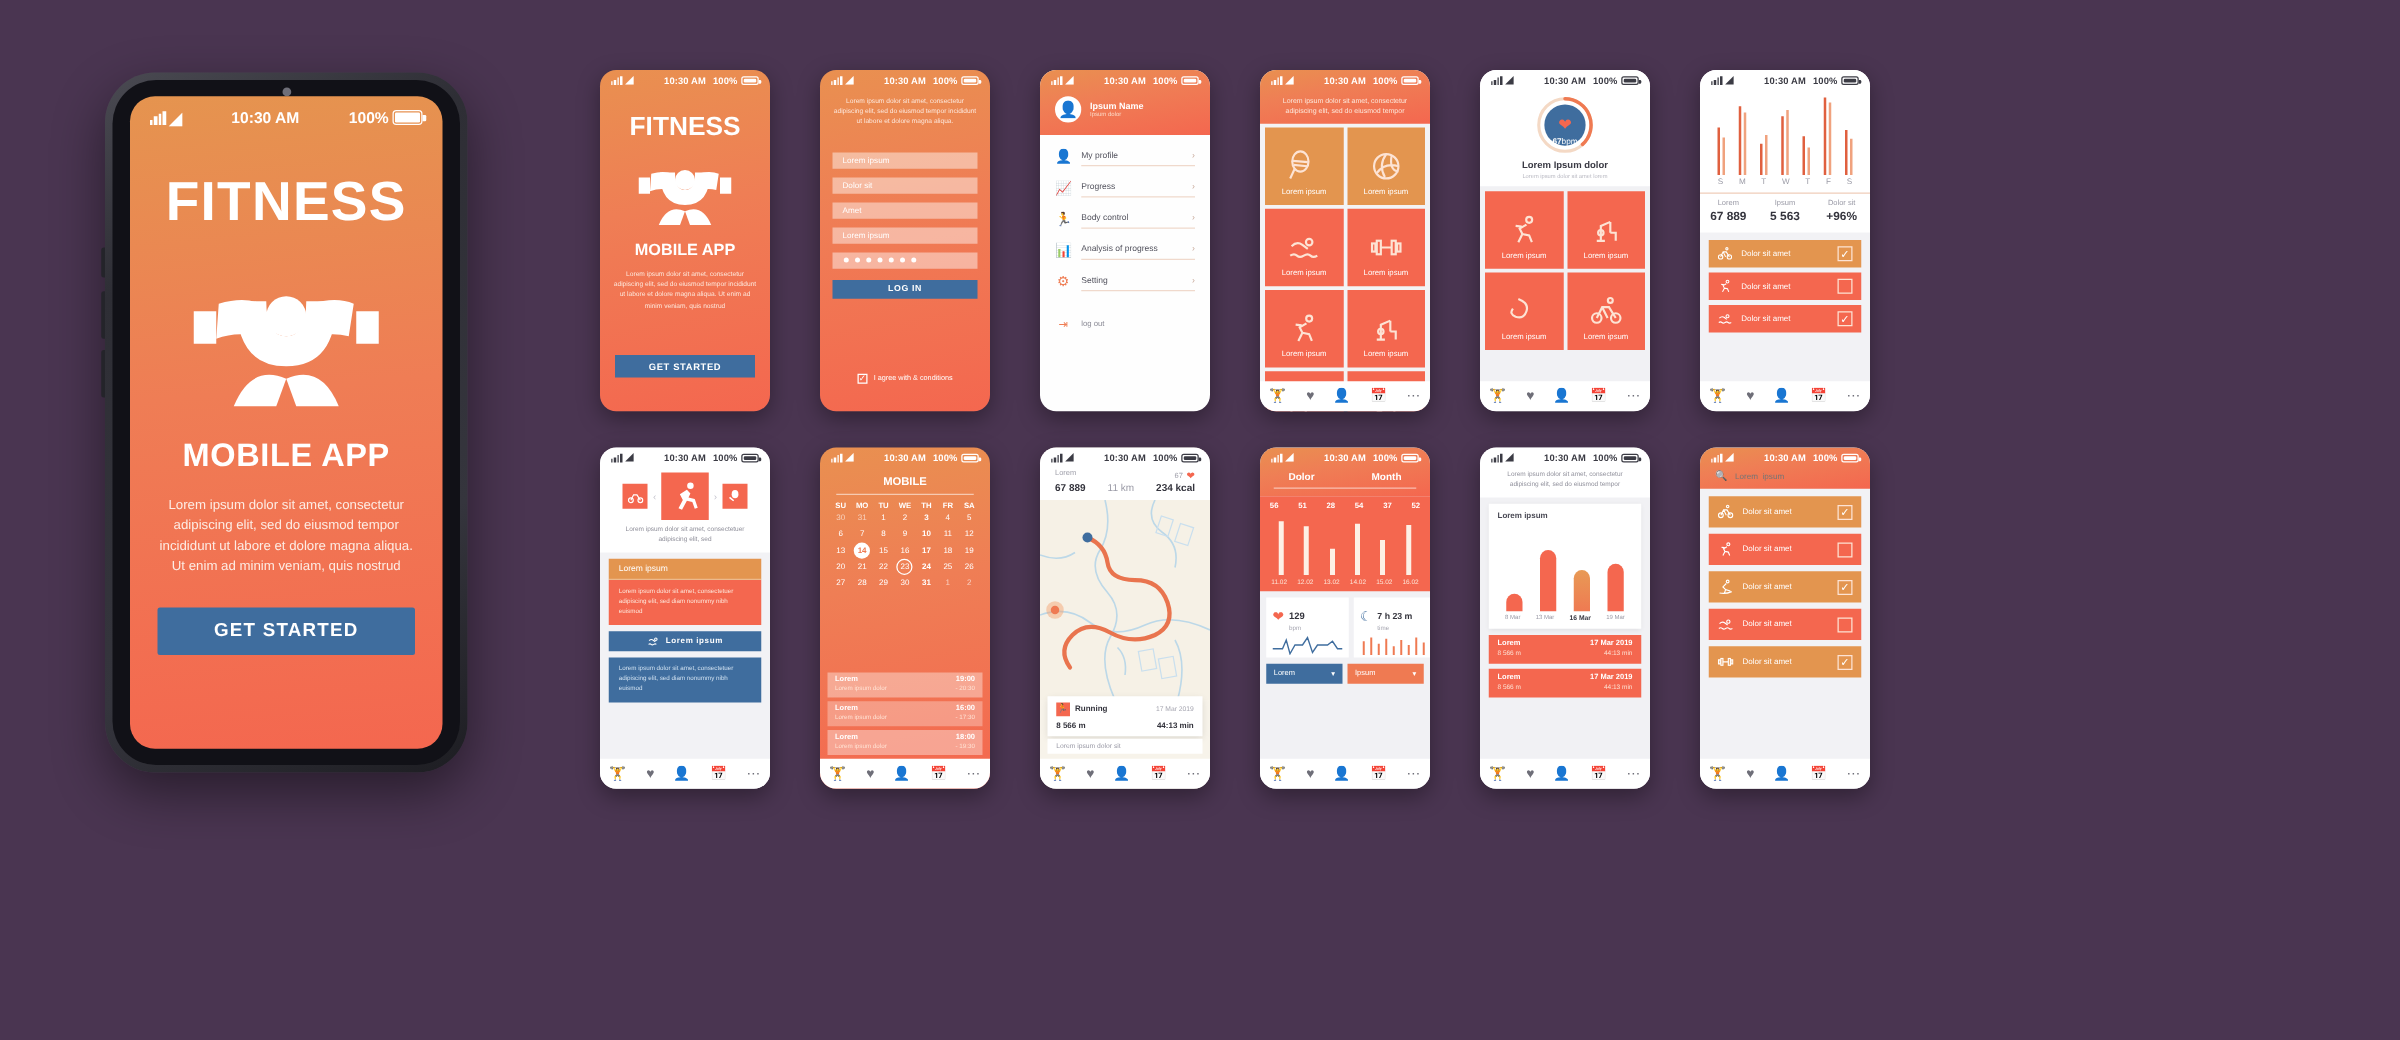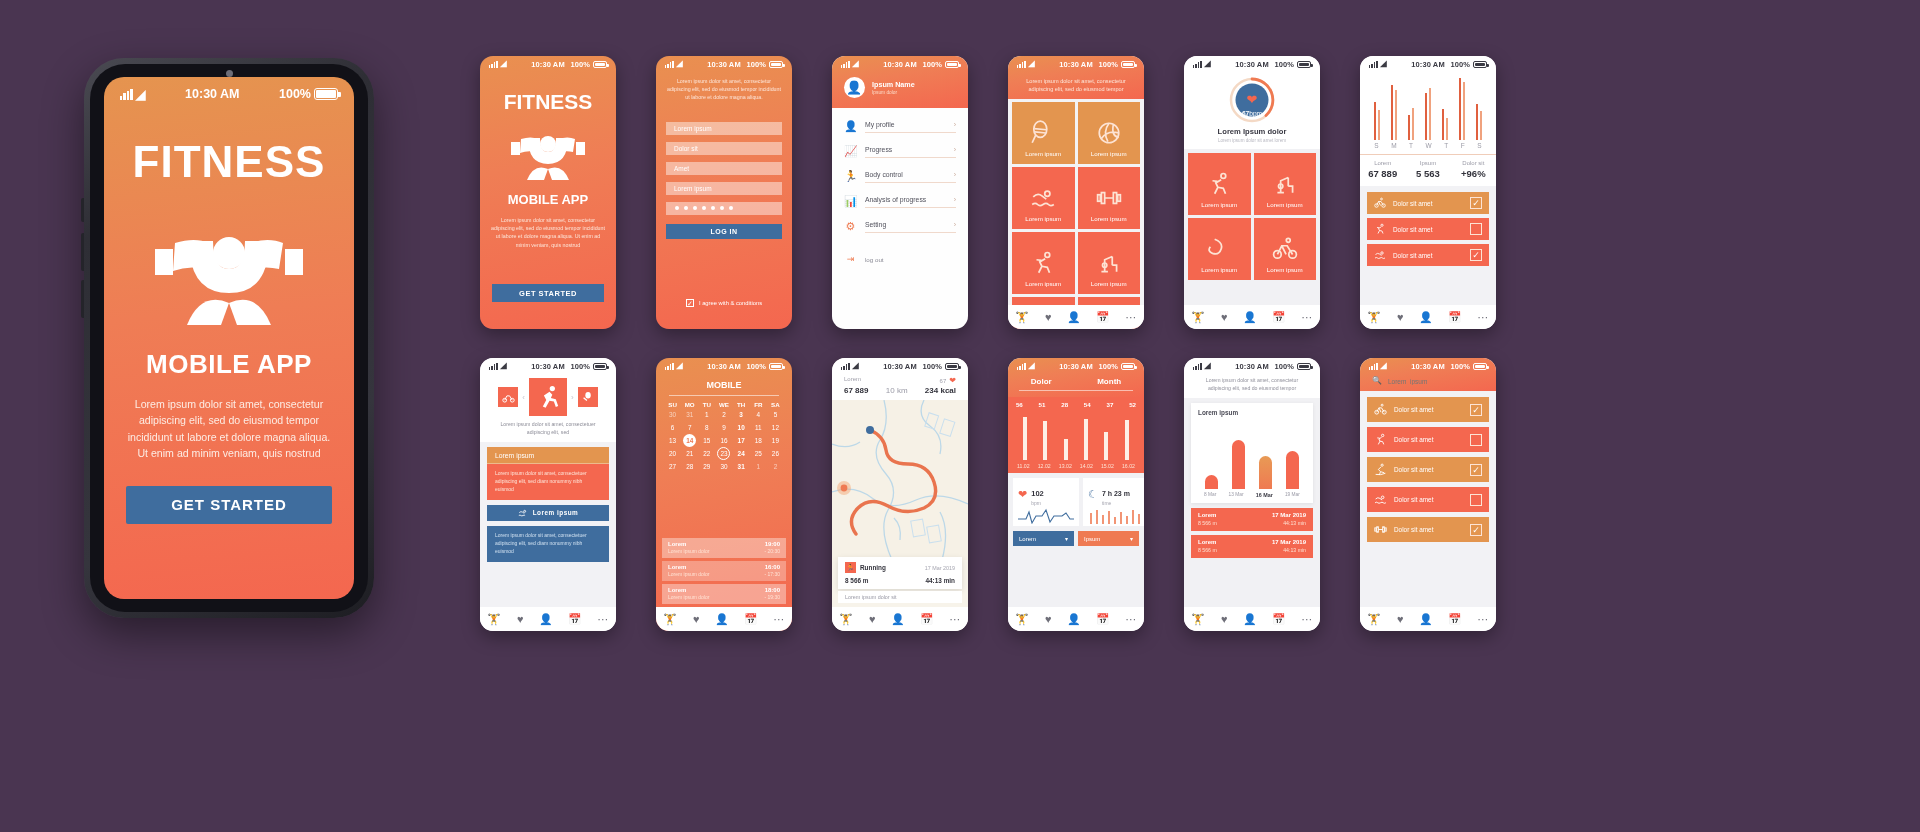--- a/index.html
+++ b/index.html
@@ -784,21 +784,21 @@
     </div>
     <div style="display:flex;justify-content:space-between;padding:2px 12px 0;font-size:6px;color:#a0a0ab;">
       <span>Lorem</span>
       <span style="display:flex;align-items:center;gap:3px;">
         <span>67</span>
         <span style="color:#f4674f;font-size:8px;">❤</span>
       </span>
     </div>
     <div style="display:flex;justify-content:space-between;padding:1px 12px 5px;font-size:8px;font-weight:bold;color:#33333c;">
       <span>67 889</span>
-      <span style="color:#9a9aa6;font-weight:normal;">10 km</span>
+      <span style="color:#9a9aa6;font-weight:normal;">11 km</span>
       <span>234 kcal</span>
     </div>
   </div>
   <svg width="136" height="160" viewBox="0 0 136 160" style="display:block;">
     <rect width="136" height="160" fill="#f6f1e6"></rect>
     <g stroke="#bcd8e8" stroke-width="1.3" fill="none">
       <path d="M52 0 q6 24 -4 40 q-10 16 6 34 q14 16 2 36 q-10 18 4 50"></path>
       <path d="M0 92 q22 -8 40 6 q18 14 44 2 q22 -10 52 4"></path>
       <path d="M92 0 q-8 16 6 26 q14 10 10 28"></path>
       <path d="M0 44 q16 6 28 -2"></path>
@@ -886,21 +886,21 @@
         <span>13.02</span>
         <span>14.02</span>
         <span>15.02</span>
         <span>16.02</span>
       </div>
   </div>
   <div style="display:flex;gap:4px;padding:5px 5px 0;">
     <div style="flex:1;background:#fff;padding:4px 5px 2px;">
       <div style="display:flex;align-items:center;gap:4px;">
         <span style="color:#f4674f;font-size:11px;line-height:1;">❤</span>
-        <span><b style="font-size:7.5px;color:#33333c;">102</b>
+        <span><b style="font-size:7.5px;color:#33333c;">129</b>
         <div style="font-size:5px;color:#a5a5b0;">bpm</div></span>
       </div>
       <svg width="56" height="16" viewBox="0 0 56 16" style="display:block;margin-top:2px;">
         <polyline points="0,11 8,11 11,4 14,15 18,8 24,8 28,2 32,14 36,8 44,8 48,5 52,11 56,11" fill="none" stroke="#3f6d9e" stroke-width="1.1"></polyline>
       </svg>
     </div>
     <div style="flex:1;background:#fff;padding:4px 5px 2px;">
       <div style="display:flex;align-items:center;gap:4px;">
         <span style="color:#3f6d9e;font-size:11px;line-height:1;">☾</span>
         <span><b style="font-size:7px;color:#33333c;">7 h 23 m</b>

